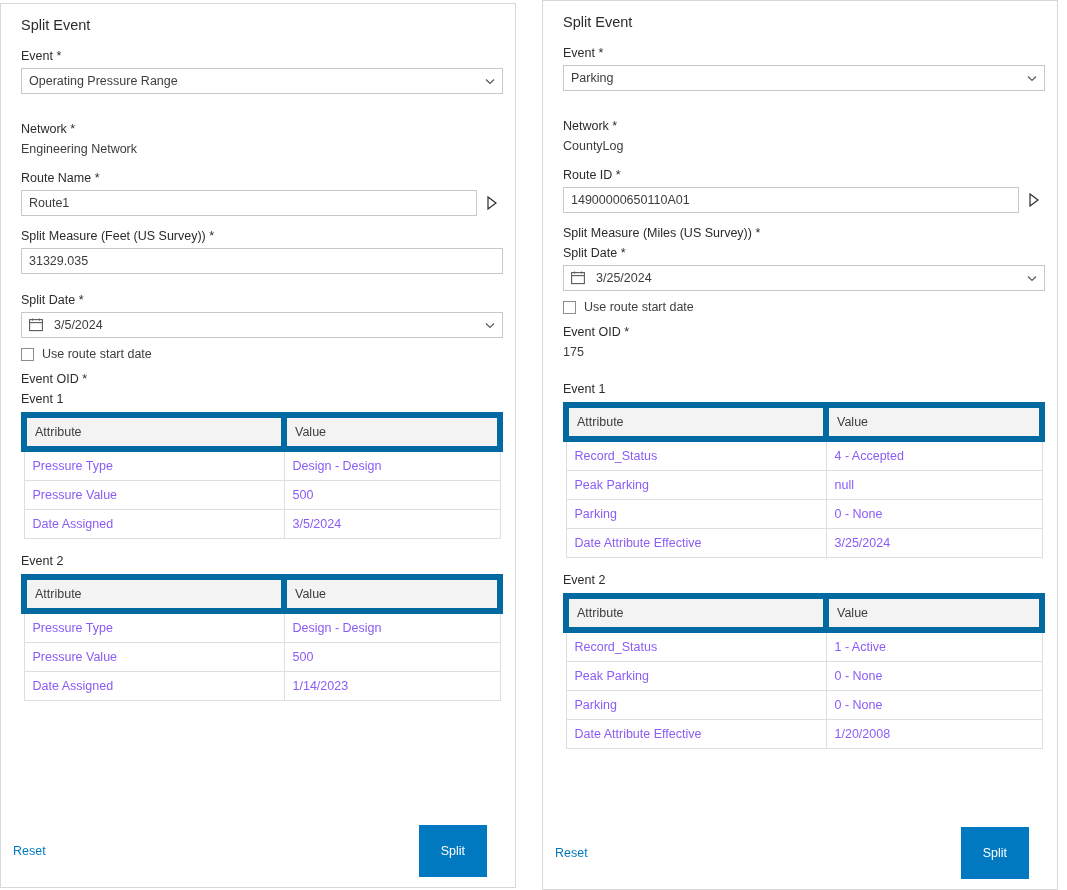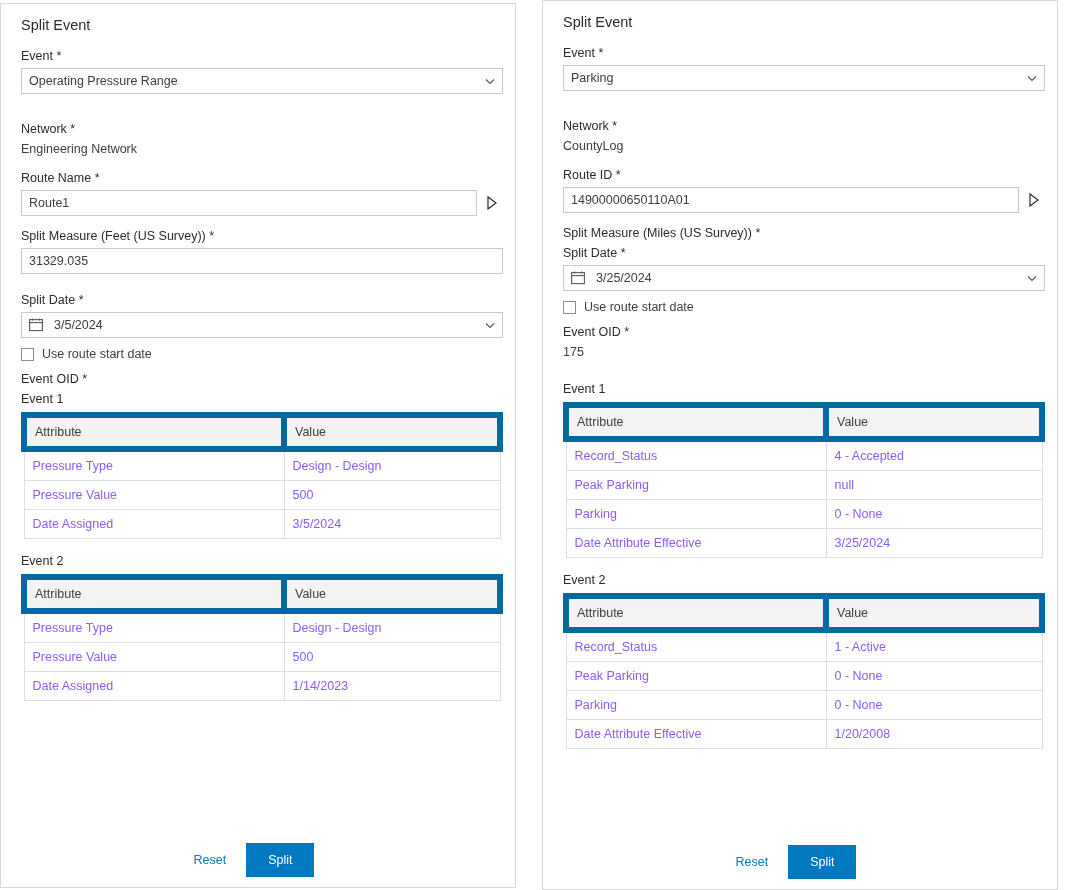--- a/index.html
+++ b/index.html
@@ -168,40 +168,40 @@
     border: 1px solid #dedede;
     font-size: 12.5px;
     color: #8b5cf6;
     padding: 7px 8px;
     background: #fff;
   }
   table.attrs th:first-child, table.attrs td:first-child { width: 50%; }
   .footer {
     position: absolute;
     left: 0;
-    right: 8px;
+    right: 16px;
     bottom: 10px;
     padding: 0 12px;
     display: flex;
     align-items: center;
-    justify-content: center;
+    justify-content: space-between;
     box-sizing: border-box;
     gap: 20px;
   }
   .reset-link {
     font-size: 12.5px;
     color: #0079c1;
     cursor: pointer;
   }
   .split-btn {
     background: #0079c1;
     color: #fff;
     border: none;
     font-size: 12.5px;
-    padding: 10px 22px;
+    padding: 19px 22px;
     font-family: "Liberation Sans", sans-serif;
     cursor: pointer;
   }
 </style>
 </head>
 <body>
 
 <div class="panels">
 
   <div class="panel panel-left">

